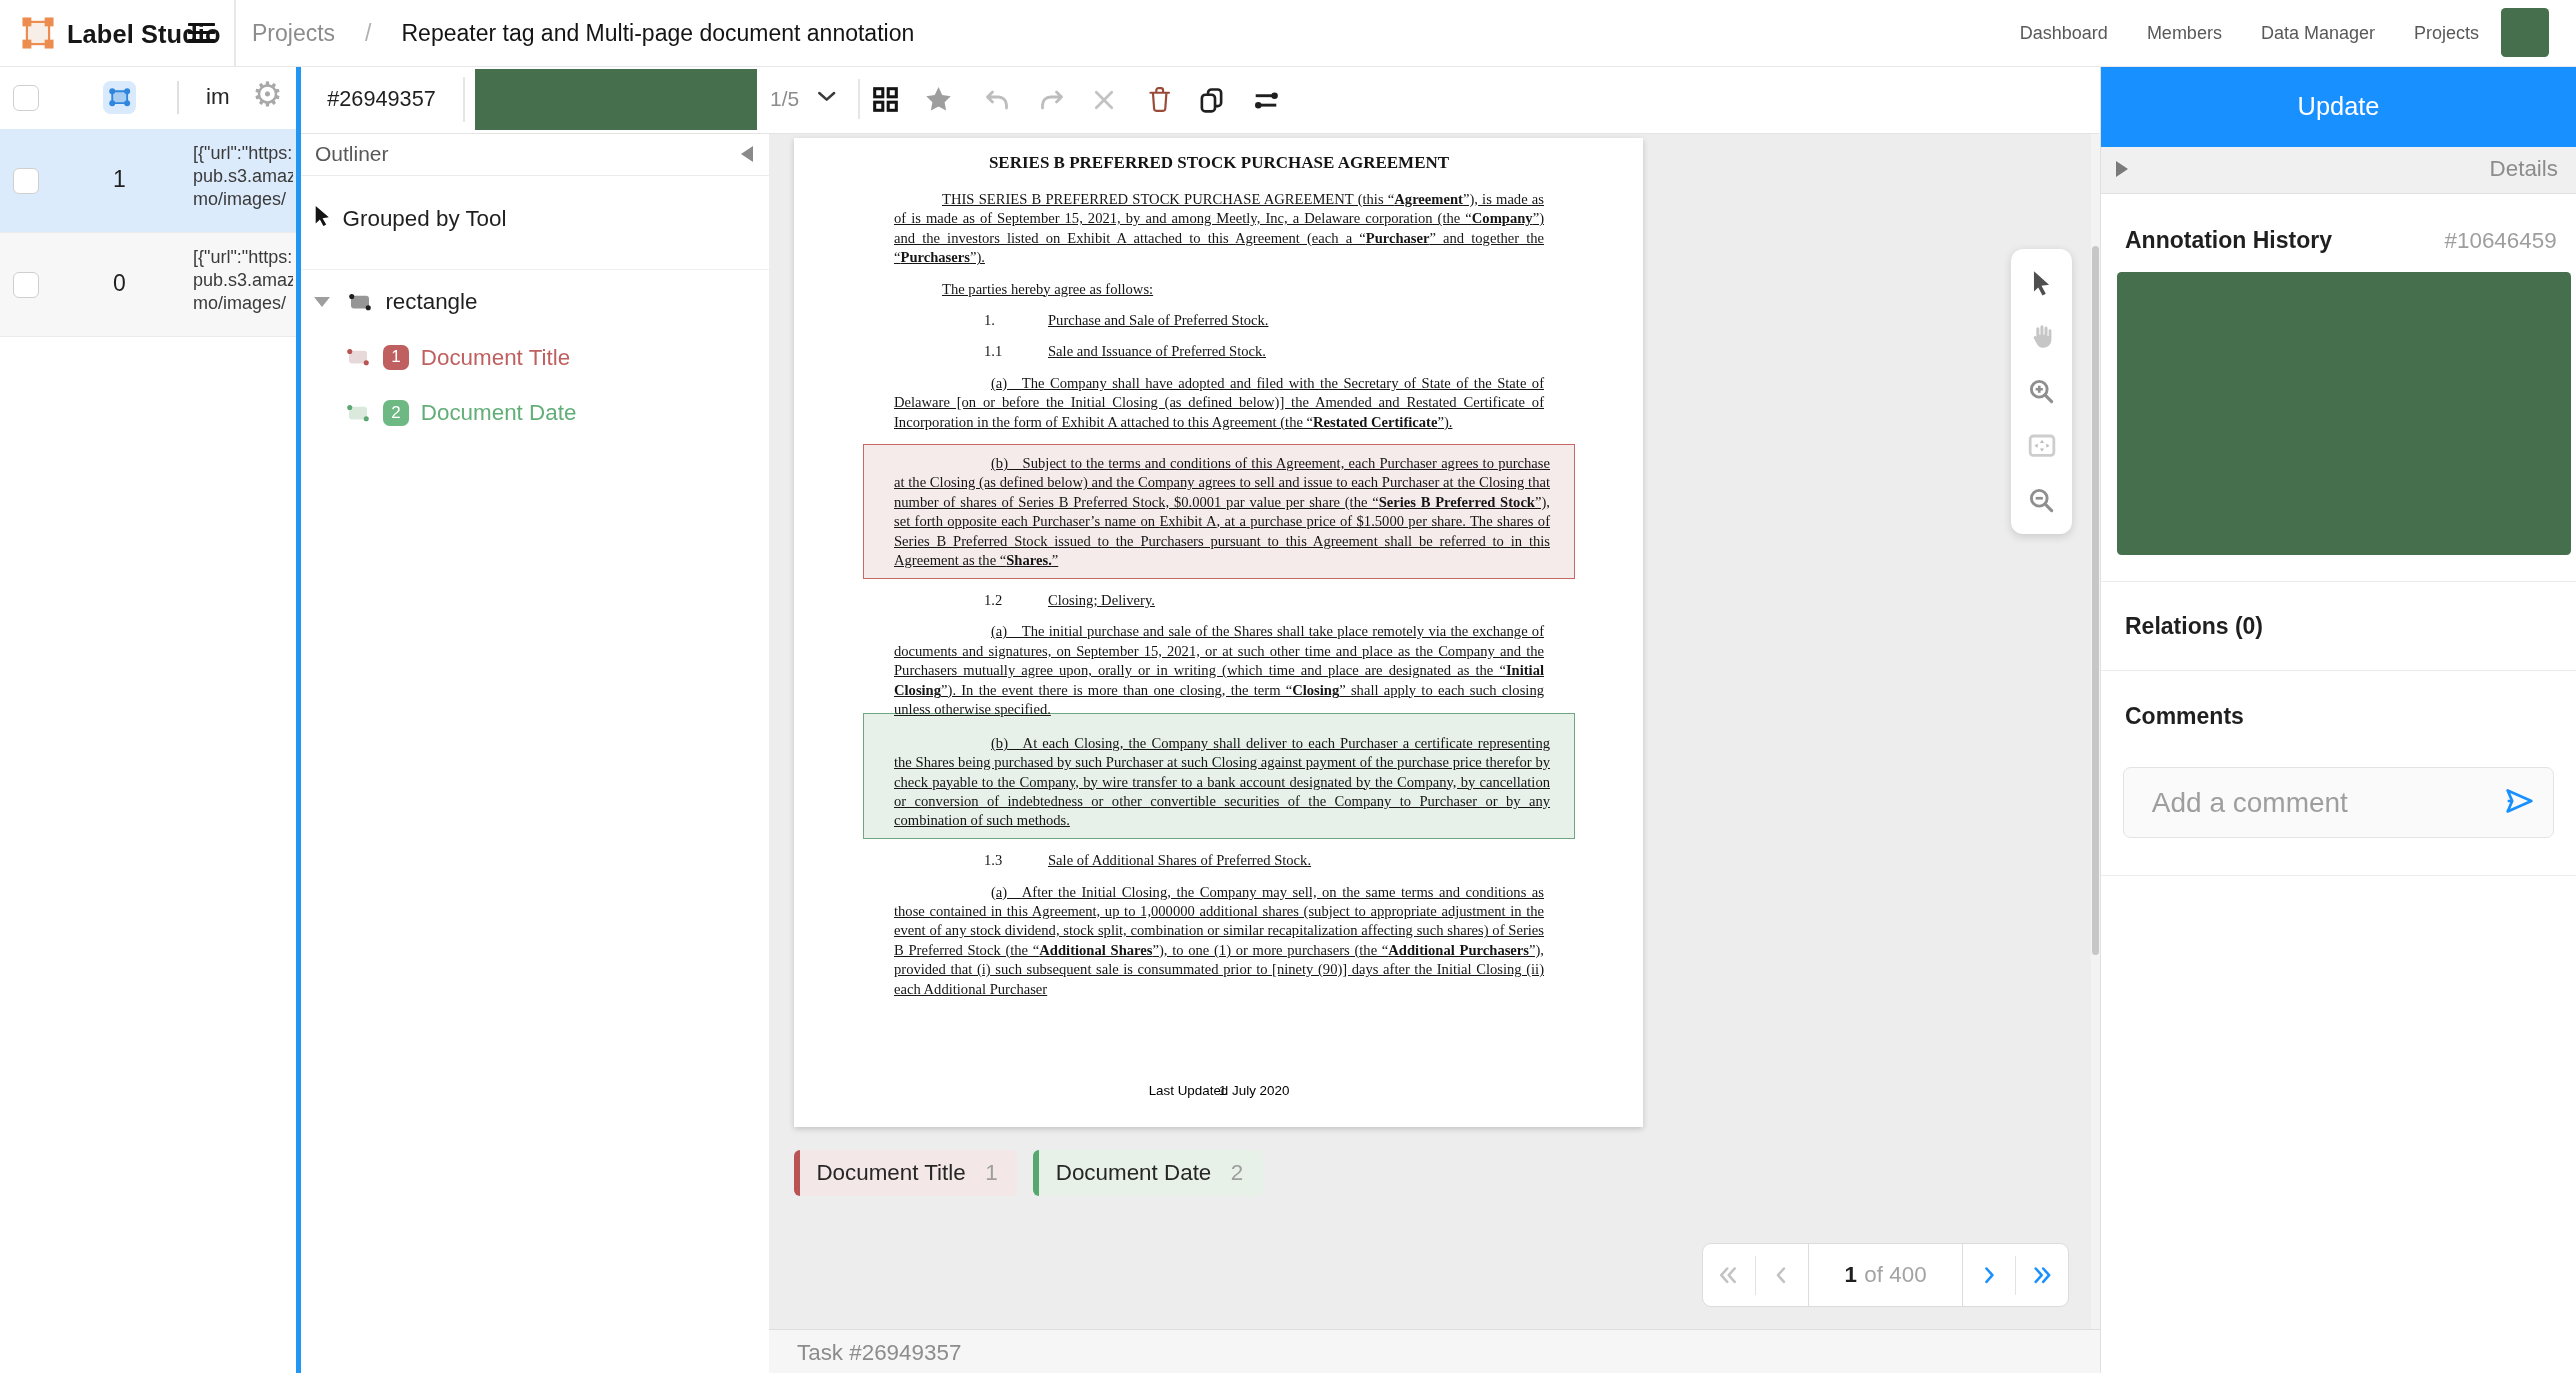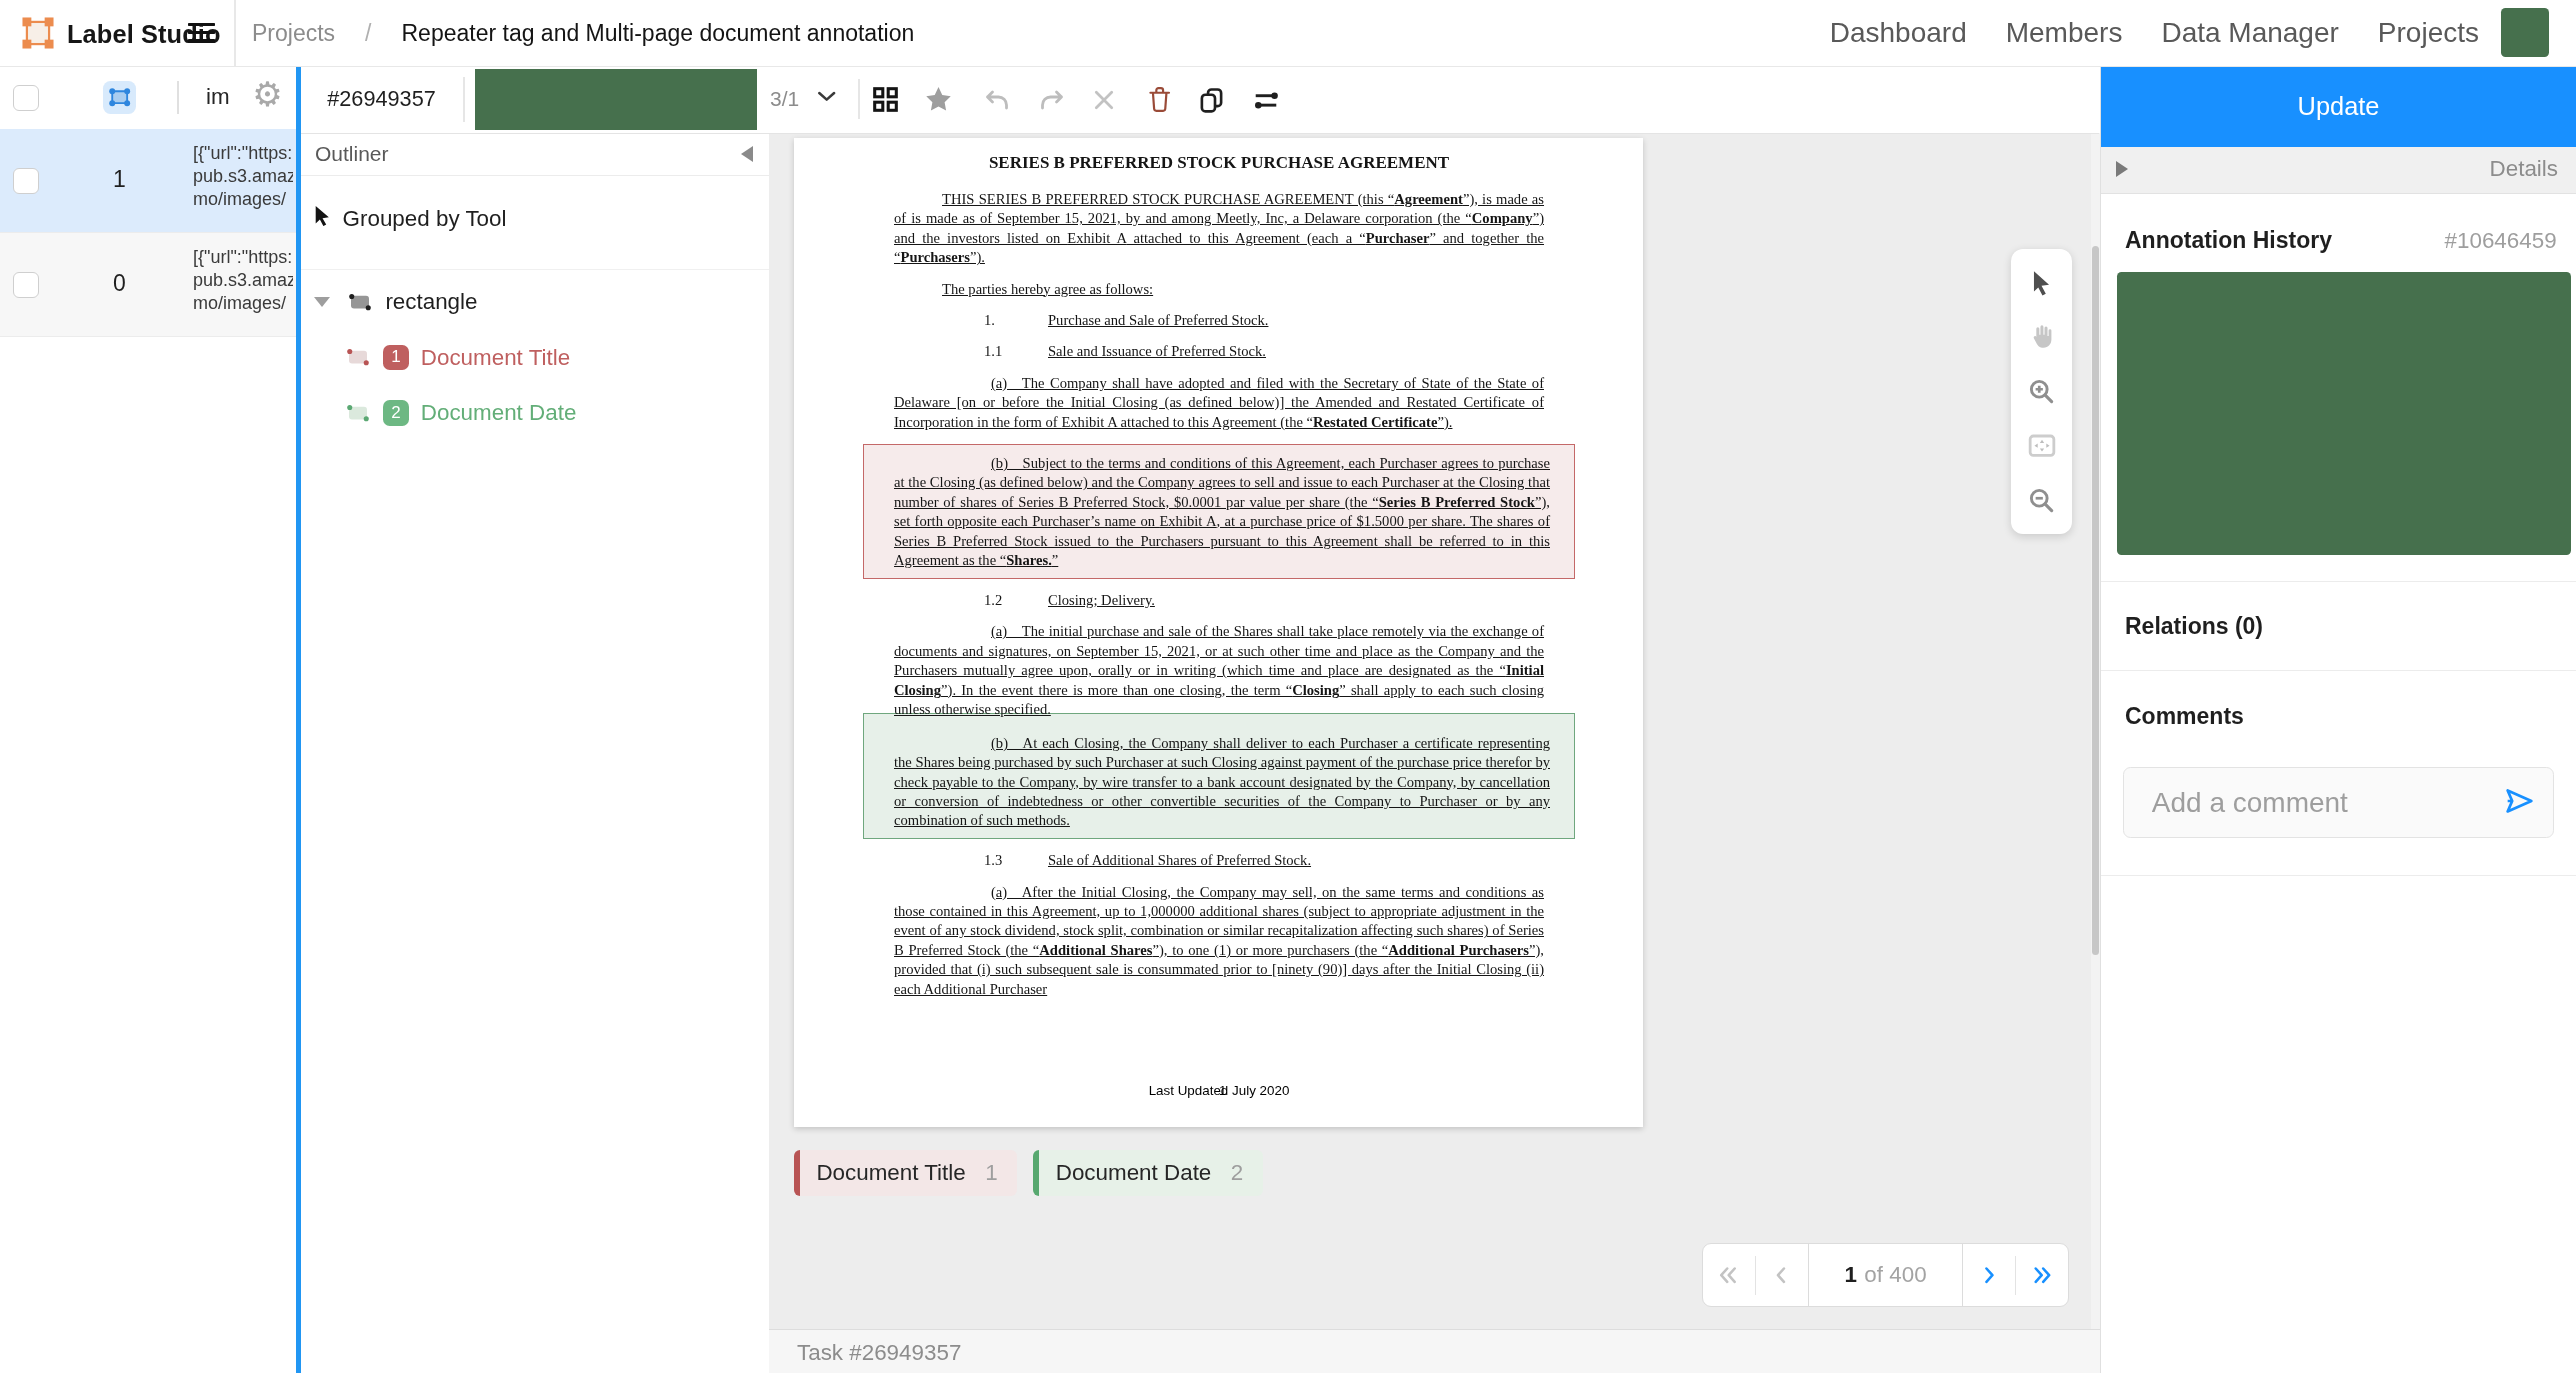--- a/index.html
+++ b/index.html
@@ -11,21 +11,21 @@
   .logo-wrap{position:absolute;left:21px;top:15.7px;display:flex;align-items:center;gap:12px;}
   .app-name{font-size:25.4px;font-weight:700;color:#161616;letter-spacing:0.1px;}
   .burger{position:absolute;left:188px;top:18px;width:30px;height:30px;cursor:pointer;}
   .burger i{display:block;width:27px;height:3.7px;background:#111;margin:4.5px 0;border-radius:0.7px;}
   .tb-divider{position:absolute;left:234px;top:0;width:1.5px;height:66px;background:#e8e8e8;}
   .crumbs{position:absolute;left:252px;top:0;height:66px;display:flex;align-items:center;gap:30px;font-size:23px;}
   .crumb-sec{color:#8c8c8c;}
   .crumb-sep{color:#b0b0b0;}
   .crumb-title{color:#141414;}
   .topnav{position:absolute;right:97px;top:0;height:66px;display:flex;align-items:center;gap:39px;}
-  .topnav .nav-item{font-size:28px;color:#595959;cursor:pointer;}
+  .topnav .nav-item{font-size:18px;color:#595959;cursor:pointer;}
   .avatar{position:absolute;right:27px;top:7.5px;width:48px;height:49px;border-radius:4.5px;background:#46704d;}
 
   
   .tasklist{position:absolute;left:0;top:66px;width:296px;height:1308px;background:#fff;padding-left:16px;}
   .tl-header{position:absolute;left:0;top:0;width:296px;height:63px;border-bottom:1.5px solid #e4e4e4;background:#fff;}
   .checkbox{width:24px;height:24px;border:1.5px solid #cfcfcf;border-radius:6px;background:#fff;}
   .tl-header .checkbox{position:absolute;left:13.4px;top:18.7px;}
   .ann-icon{position:absolute;left:103px;top:15px;width:33px;height:33px;border-radius:7.5px;background:#d8eafc;display:flex;align-items:center;justify-content:center;}
   .tl-col-div{position:absolute;left:177px;top:15px;width:1.5px;height:33px;background:#e0e0e0;}
   .tl-col-label{position:absolute;left:206px;top:18px;font-size:22.4px;color:#262626;}
@@ -199,21 +199,21 @@
 mo/images/</div>
     </div>
   </div>
 
   <div class="resize-line"></div>
 
   <div class="ann-toolbar">
     <div class="task-tab">#26949357</div>
     <div class="tab-div"></div>
     <div class="redacted-toolbar"></div>
-    <div class="page-indicator">3/1</div>
+    <div class="page-indicator">1/5</div>
     <div class="pi-chevron">
       <svg width="19.4" height="13.4" viewBox="0 0 26 18">
           <path d="M3 4l10 9 10-9" stroke="#3a3a3a" stroke-width="3.4" fill="none" stroke-linecap="round" stroke-linejoin="round"></path>
         </svg>
     </div>
     <div class="tb2-div"></div>
     <div class="icon-btn" style="left:567px;">
       <svg width="27" height="27" viewBox="0 0 30 30">
         <rect x="3" y="3" width="9" height="9" fill="none" stroke="#141414" stroke-width="3.4"></rect>
         <rect x="18" y="3" width="9" height="9" fill="none" stroke="#141414" stroke-width="3.4"></rect>

